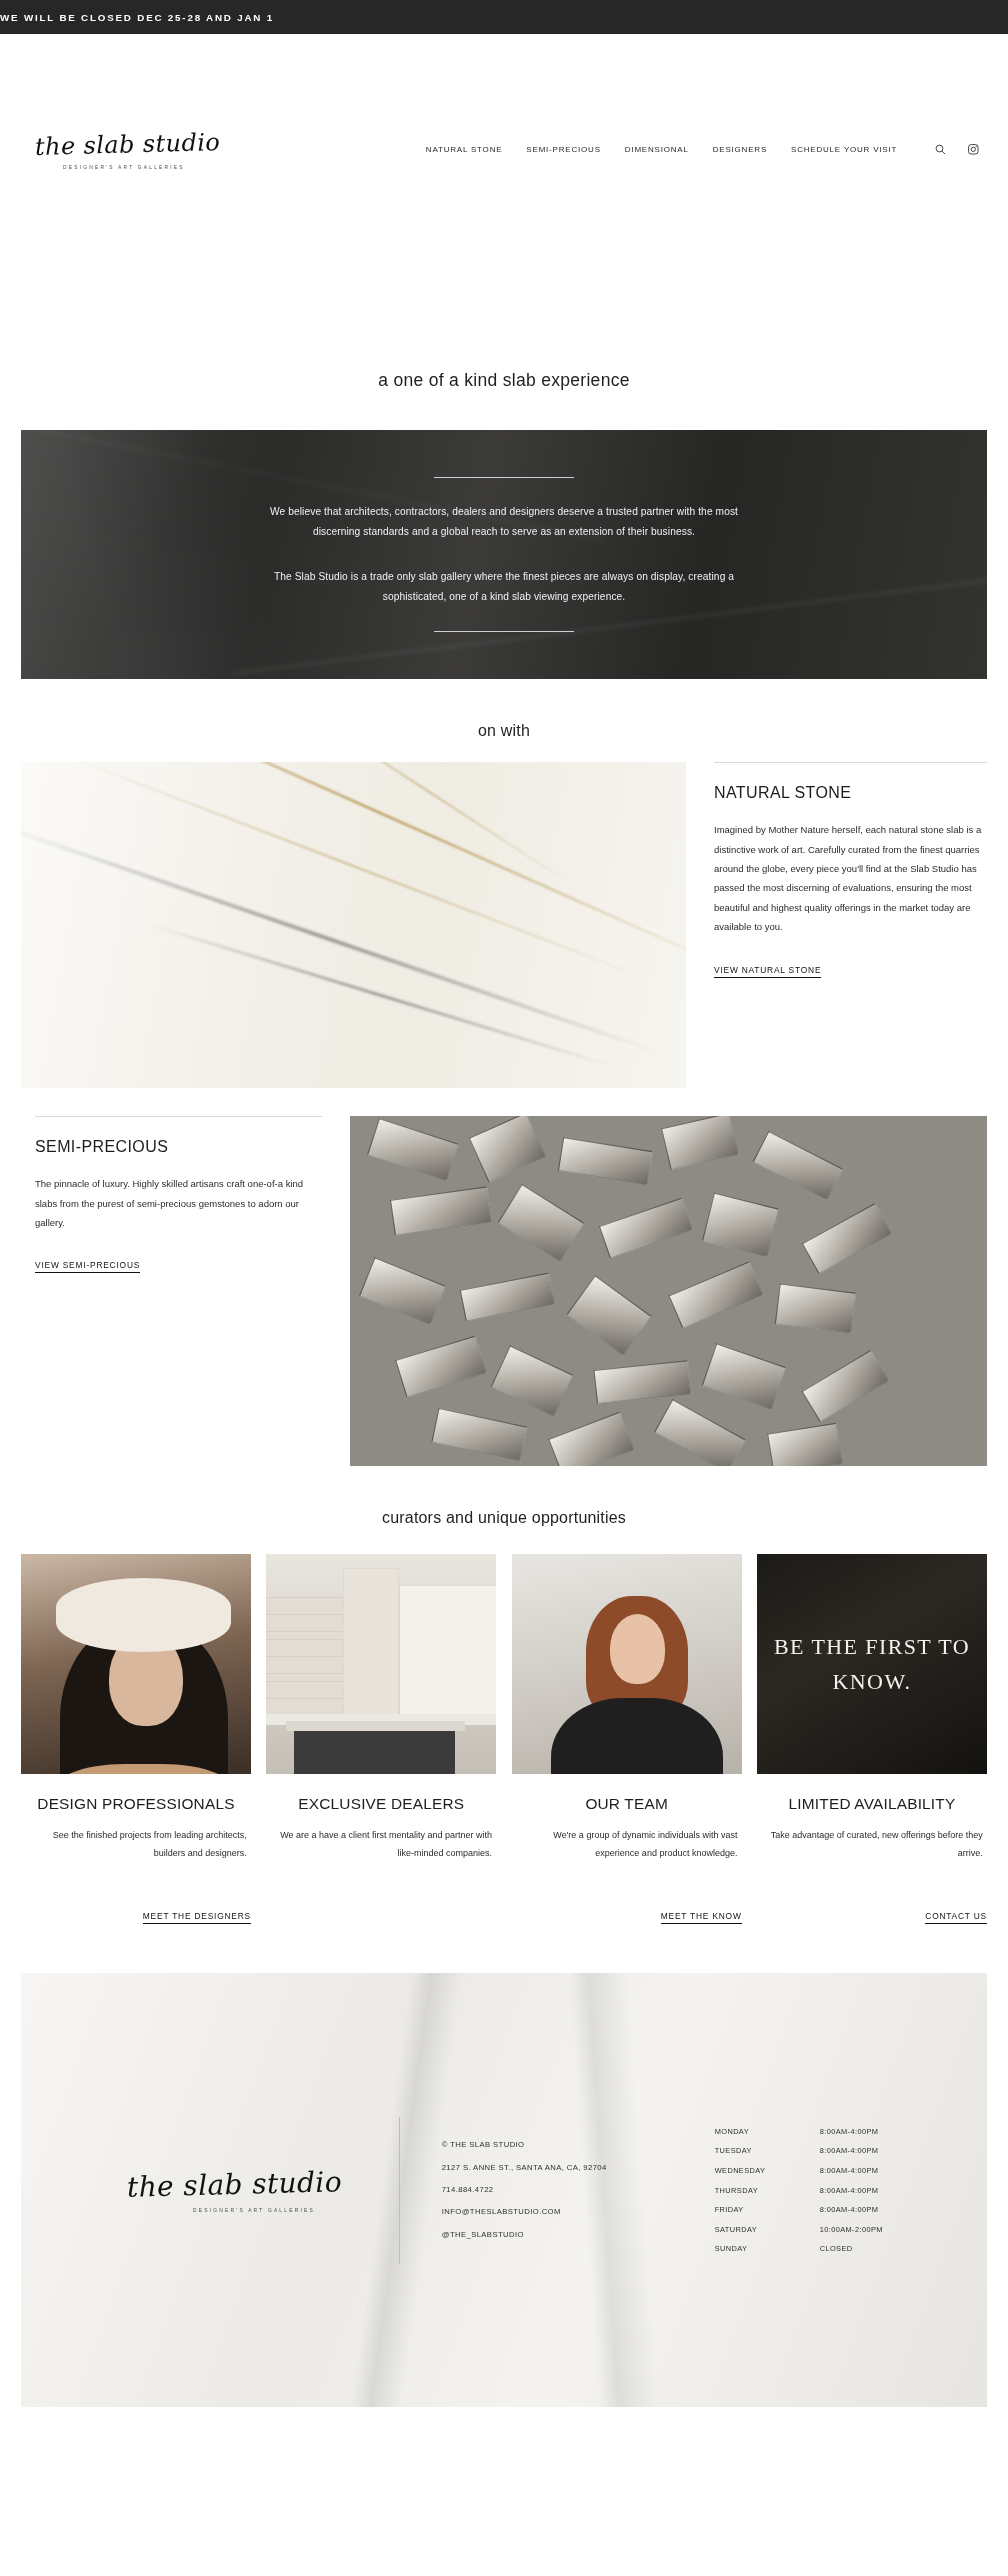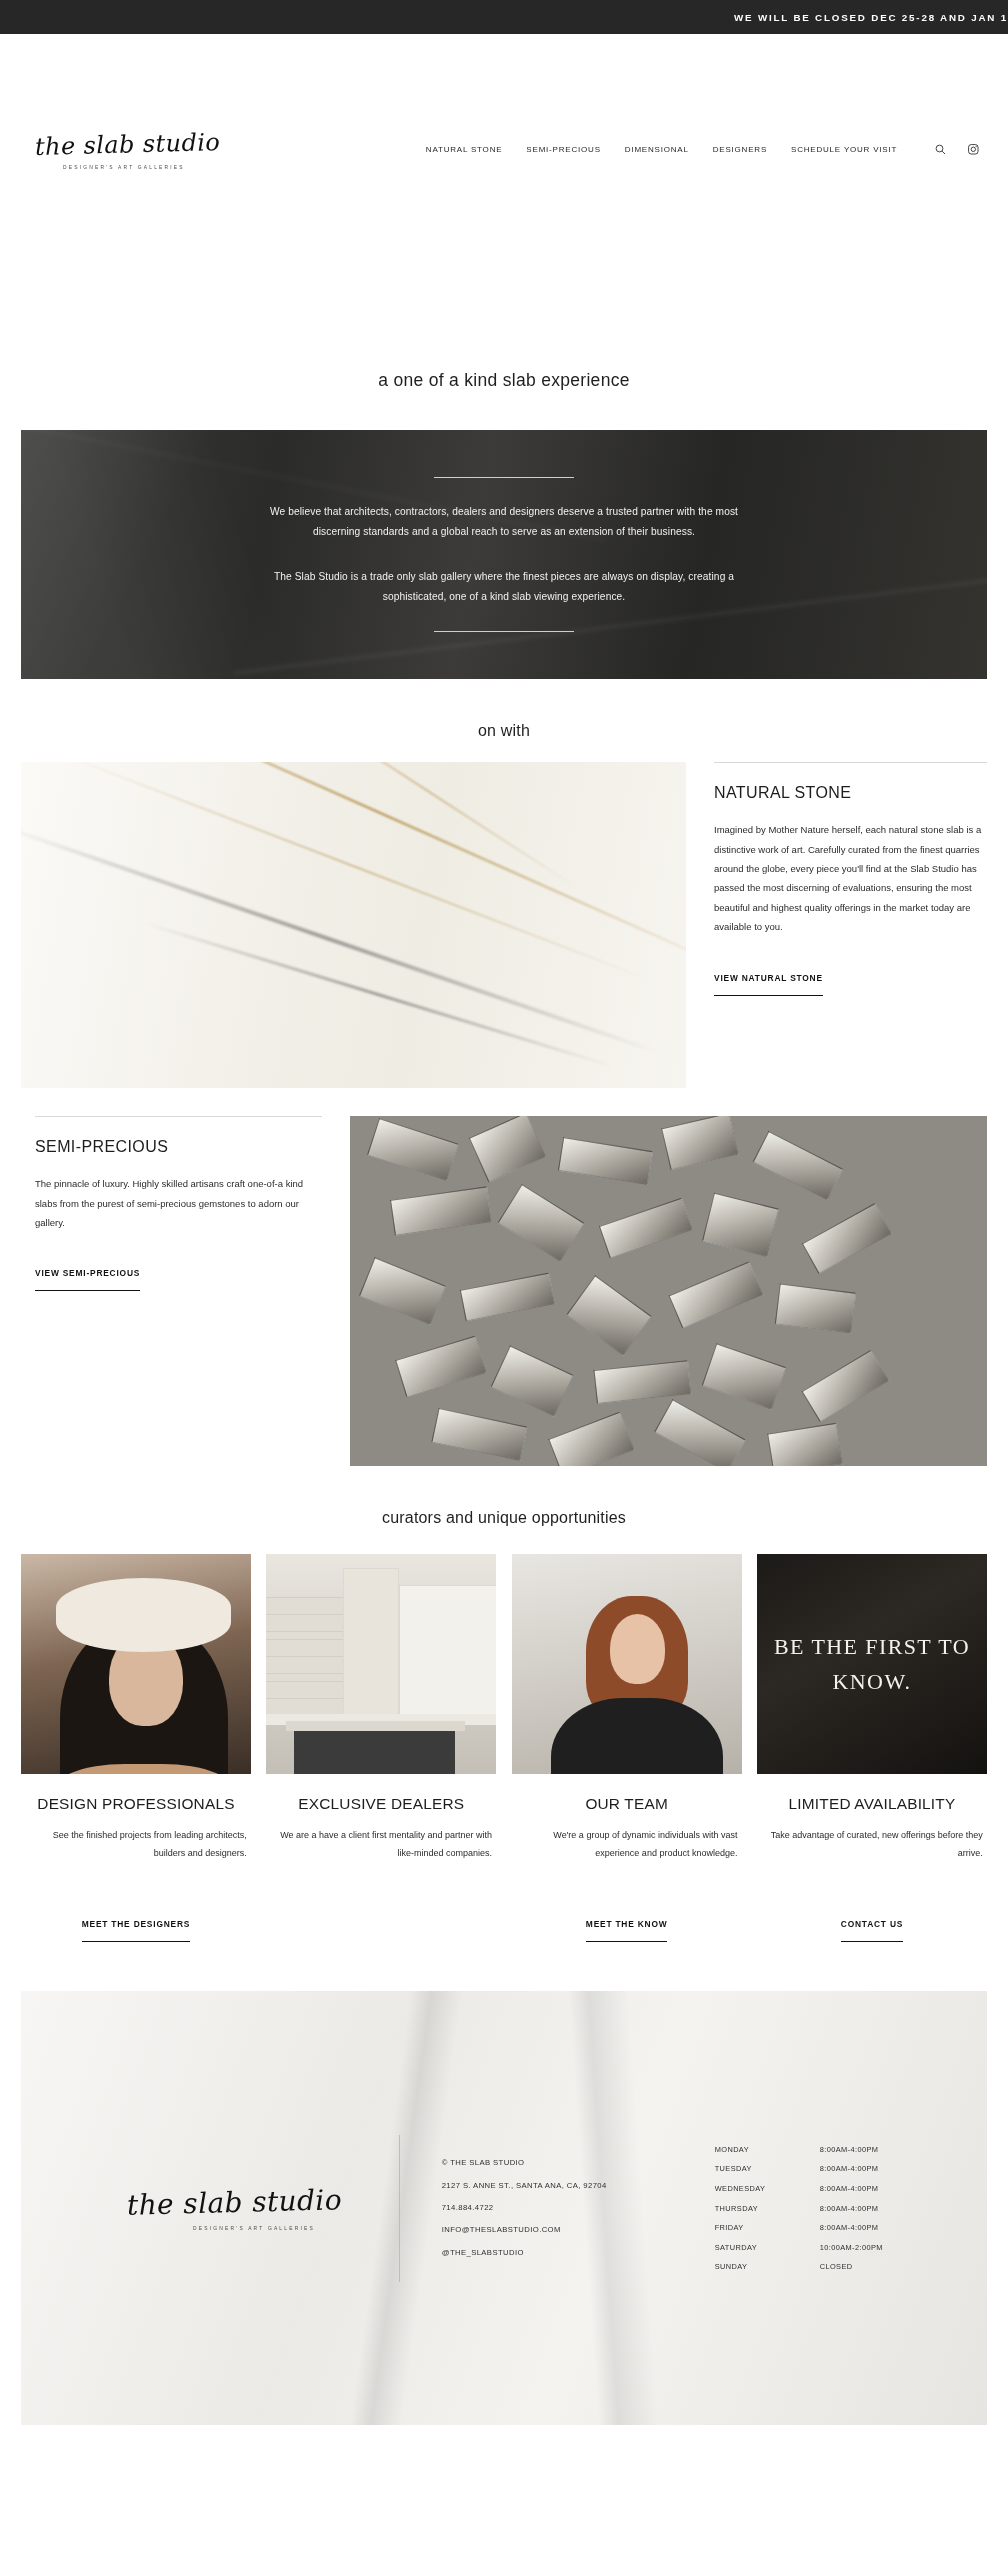--- a/index.html
+++ b/index.html
@@ -11,21 +11,21 @@
   }
   body { width: 1008px; overflow-x: hidden; }
 
   
   .announce {
     background: #272727;
     color: #ffffff;
     height: 34px;
     display: flex;
     align-items: center;
-    justify-content: flex-end;
+    justify-content: flex-start;
     letter-spacing: 1.8px;
     font-size: 9.8px;
     font-weight: bold;
   }
 
   
   .header {
     height: 231px;
     display: flex;
     align-items: center;
@@ -156,28 +156,28 @@
     color: #1d1d1d;
   }
   .feature-text p {
     font-size: 9.5px;
     line-height: 2.05;
     color: #2b2b2b;
     font-weight: 300;
   }
   .link-cta {
     display: inline-block;
-    margin-top: 36px;
+    margin-top: 28px;
     font-size: 8.4px;
     letter-spacing: 0.8px;
-    font-weight: bold;
+    font-weight: normal;
     color: #111;
     text-decoration: none;
     border-bottom: 0.7px solid #111;
-    padding-bottom: 12px;
+    padding-bottom: 2px;
   }
 
   
   .feature-rev { display:flex; margin: 28px 21px 0 21px; align-items: flex-start; }
   .feature-rev .feature-text { padding: 0 28px 0 14px; width: 329px; flex: none;}
   .sp-img {
     flex: 1;
     height: 350px;
     position: relative;
     overflow: hidden;
@@ -207,21 +207,21 @@
     color: #1d1d1d;
   }
   .card p {
     text-align: right;
     font-size: 9px;
     line-height: 1.95;
     font-weight: 300;
     color: #2b2b2b;
     padding: 0 4.2px;
   }
-  .card .cta-wrap { text-align: center; padding: 21px 0 0; }
+  .card .cta-wrap { text-align: right; padding: 21px 0 0; }
 
   .card-img.portrait1 { background: linear-gradient(170deg,#cbb8a6 0%,#7d6552 45%,#3a2e26 100%); }
   .card-img.kitchen  { background: linear-gradient(180deg,#e9e5df 0%,#d6d1c9 55%,#c4bfb6 100%); }
   .card-img.portrait2{ background: linear-gradient(170deg,#e8e6e2 0%,#cfcbc4 55%,#b6b1a8 100%); }
   .card-img.dark {
     background: linear-gradient(150deg,#1c1a17 0%,#2c2823 40%,#141210 100%);
     display:flex; align-items:center; justify-content:center;
   }
   .card-img.dark .be-first {
     color:#f4f1ec;

